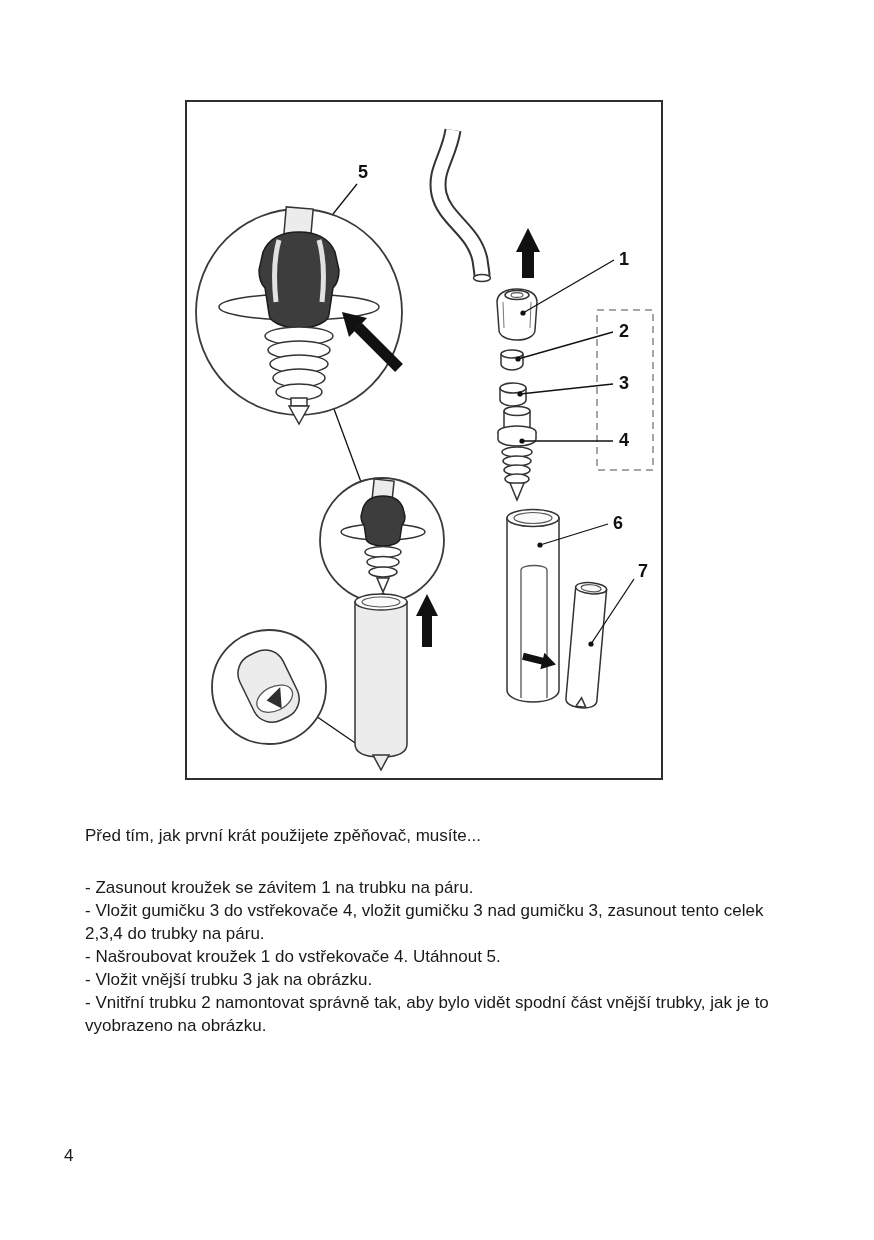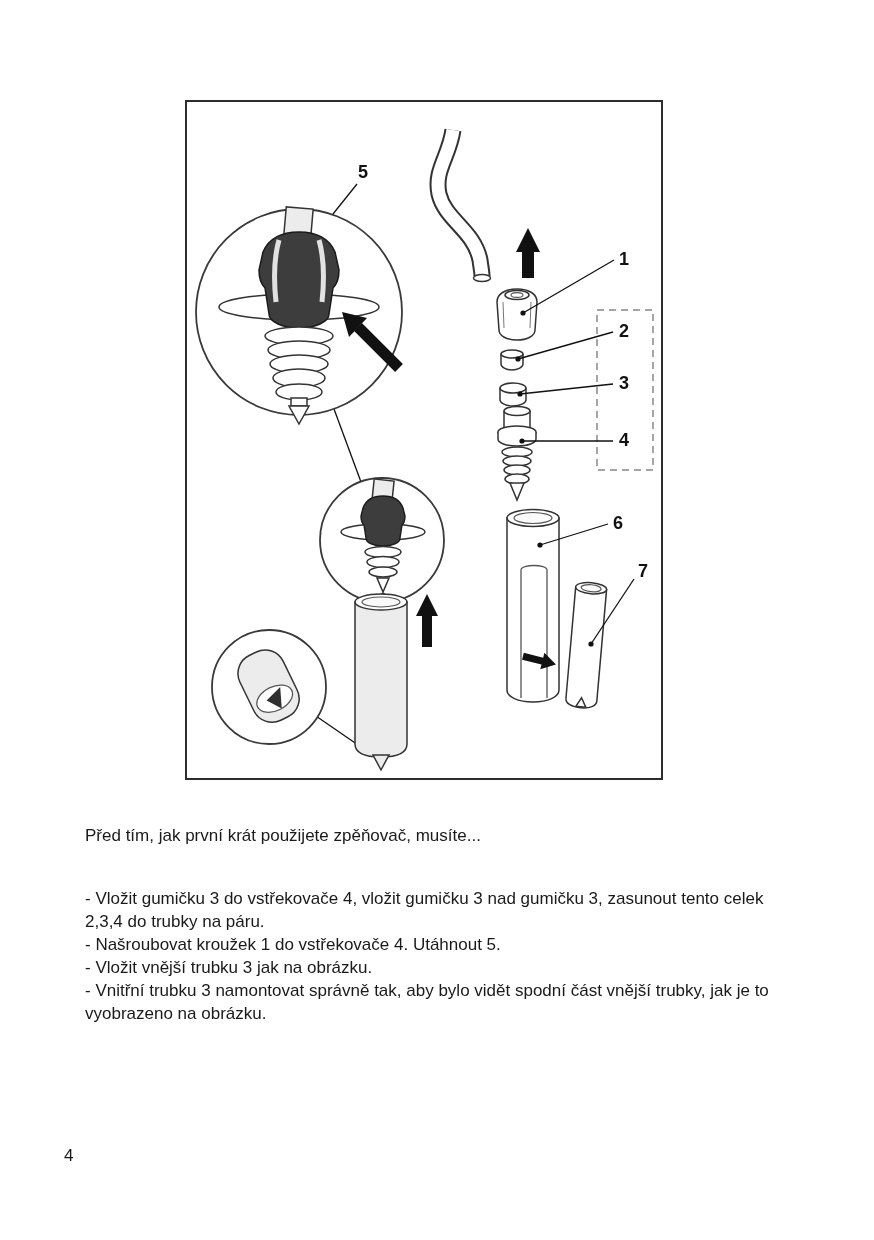--- a/index.html
+++ b/index.html
@@ -38,21 +38,21 @@
   .leader { stroke: #111111; stroke-width: 1.3; fill: none; }
   .instructions {
     position: absolute;
     left: 85px;
     top: 824px;
     width: 715px;
     font-size: 17px;
     line-height: 23px;
   }
   .instructions p { margin: 0; }
-  .instructions .intro { margin-bottom: 40px; }
+  .instructions .intro { margin-bottom: 29px; }
   .page-number {
     position: absolute;
     left: 64px;
     top: 1146px;
     font-size: 17px;
   }
 </style>
 </head>
 <body>
 
@@ -203,20 +203,21 @@
     <text x="437" y="287" class="callout">3</text>
     <text x="437" y="344" class="callout">4</text>
     <text x="431" y="427" class="callout">6</text>
     <text x="456" y="475" class="callout">7</text>
   </svg>
 </div>
 
 <div class="instructions">
   <p class="intro">Před tím, jak první krát použijete zpěňovač, musíte...</p>
   <div class="steps">
+    <p>- Zasunout kroužek se závitem 1 na trubku na páru.</p>
     <p>- Vložit gumičku 3 do vstřekovače 4, vložit gumičku 3 nad gumičku 3, zasunout tento celek 2,3,4 do trubky na páru.</p>
     <p>- Našroubovat kroužek 1 do vstřekovače 4. Utáhnout 5.</p>
     <p>- Vložit vnější trubku 3 jak na obrázku.</p>
-    <p>- Vnitřní trubku 3 namontovat správně tak, aby bylo vidět spodní část vnější trubky, jak je to vyobrazeno na obrázku.</p>
+    <p>- Vnitřní trubku 2 namontovat správně tak, aby bylo vidět spodní část vnější trubky, jak je to vyobrazeno na obrázku.</p>
   </div>
 </div>
 
 <div class="page-number">4</div>
 
 </body></html>

